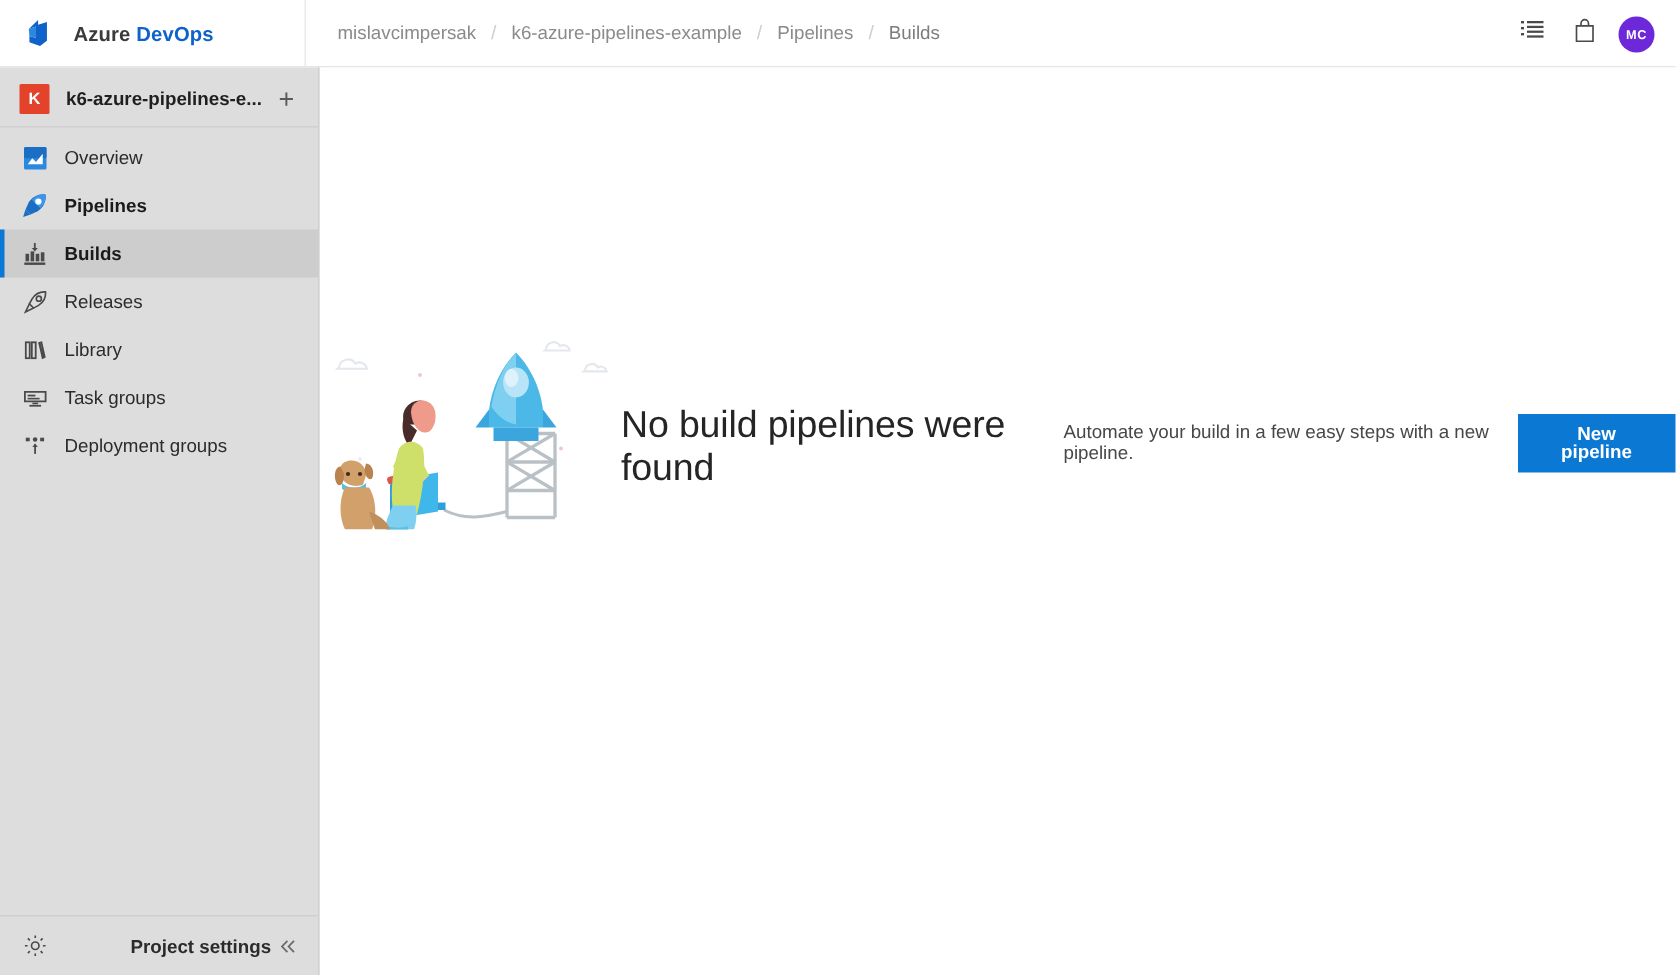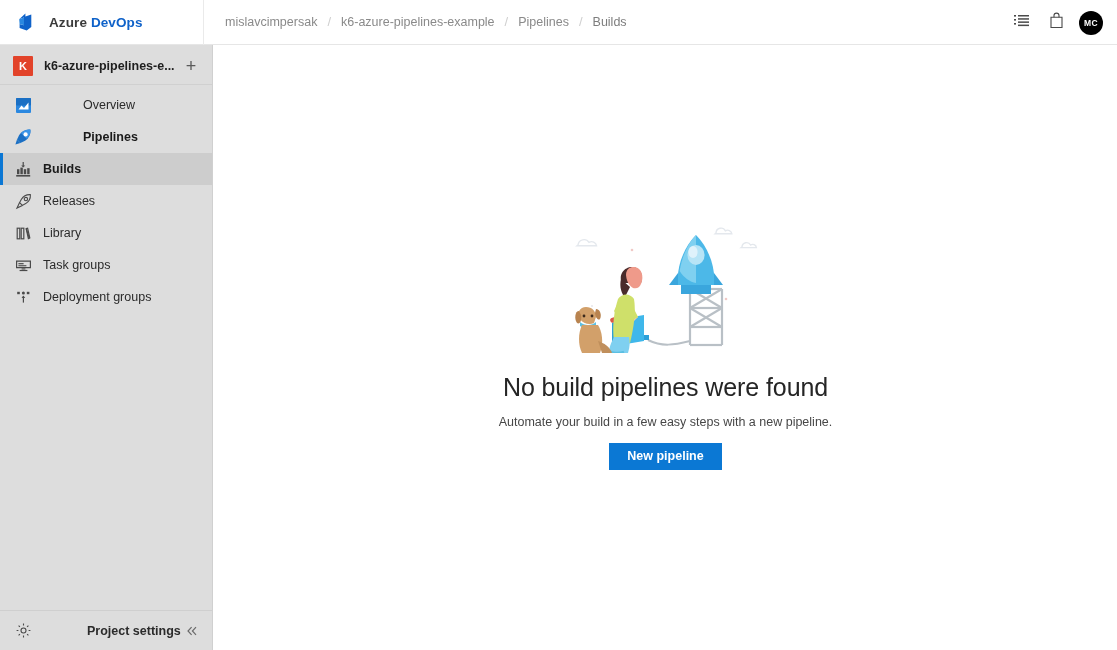--- a/index.html
+++ b/index.html
@@ -65,21 +65,21 @@
   }
   .searchbox input::placeholder { color: #8d8d8d; }
   .search-icon { position: absolute; right: 6px; top: 4px; }
 
   .topicon {
     width: 34px; height: 45px;
     display: flex; align-items: center; justify-content: center;
   }
   .avatar {
     width: 24px; height: 24px; border-radius: 50%;
-    background: #000000;
+    background: #6d28d9;
     color: #fff; font-size: 8.5px; font-weight: bold;
     display: flex; align-items: center; justify-content: center;
     letter-spacing: .3px; margin-left: 6px; margin-right: 4px;
   }
 
   
   .sidebar {
     position: absolute; top: 45px; left: 0;
     width: 213px; height: 605px;
     background: #dddddd;
@@ -107,21 +107,21 @@
     color: #5a5a5a; font-size: 18px; font-weight: 300;
     line-height: 1;
   }
 
   .navlist { padding-top: 4px; }
   .navitem {
     position: relative;
     height: 32px; display: flex; align-items: center;
     padding-left: 13px;
   }
-  .navitem.level1 { padding-left: 13px; gap: 40px; }
+  .navitem.level1 { padding-left: 13px; }
   .navitem.level2 { padding-left: 13px; }
   .navitem .nav-icon {
     width: 20px; height: 20px; flex: none;
     display: flex; align-items: center; justify-content: center;
     margin-right: 10px;
   }
   .navitem .nav-label {
     font-size: 12.5px; color: #2b2b2b; white-space: nowrap;
   }
   .navitem.bold .nav-label { font-weight: bold; color: #1a1a1a; }
@@ -153,21 +153,21 @@
 
   
   .main {
     position: absolute; top: 45px; left: 214px;
     width: 903px; height: 605px;
     background: #ffffff;
   }
   .empty-state {
     position: absolute;
     left: 0; right: 0; top: 178px;
-    display: flex; flex-direction: column; align-items: center;
+    display: flex; flex-direction: row; align-items: center;
   }
   .illustration { width: 200px; height: 130px; }
   .empty-title {
     font-size: 25px; color: #252525; font-weight: normal;
     margin-top: 20px; letter-spacing: -.1px;
   }
   .empty-sub {
     font-size: 12.5px; color: #474747; margin-top: 13px;
   }
   .primary-btn {

